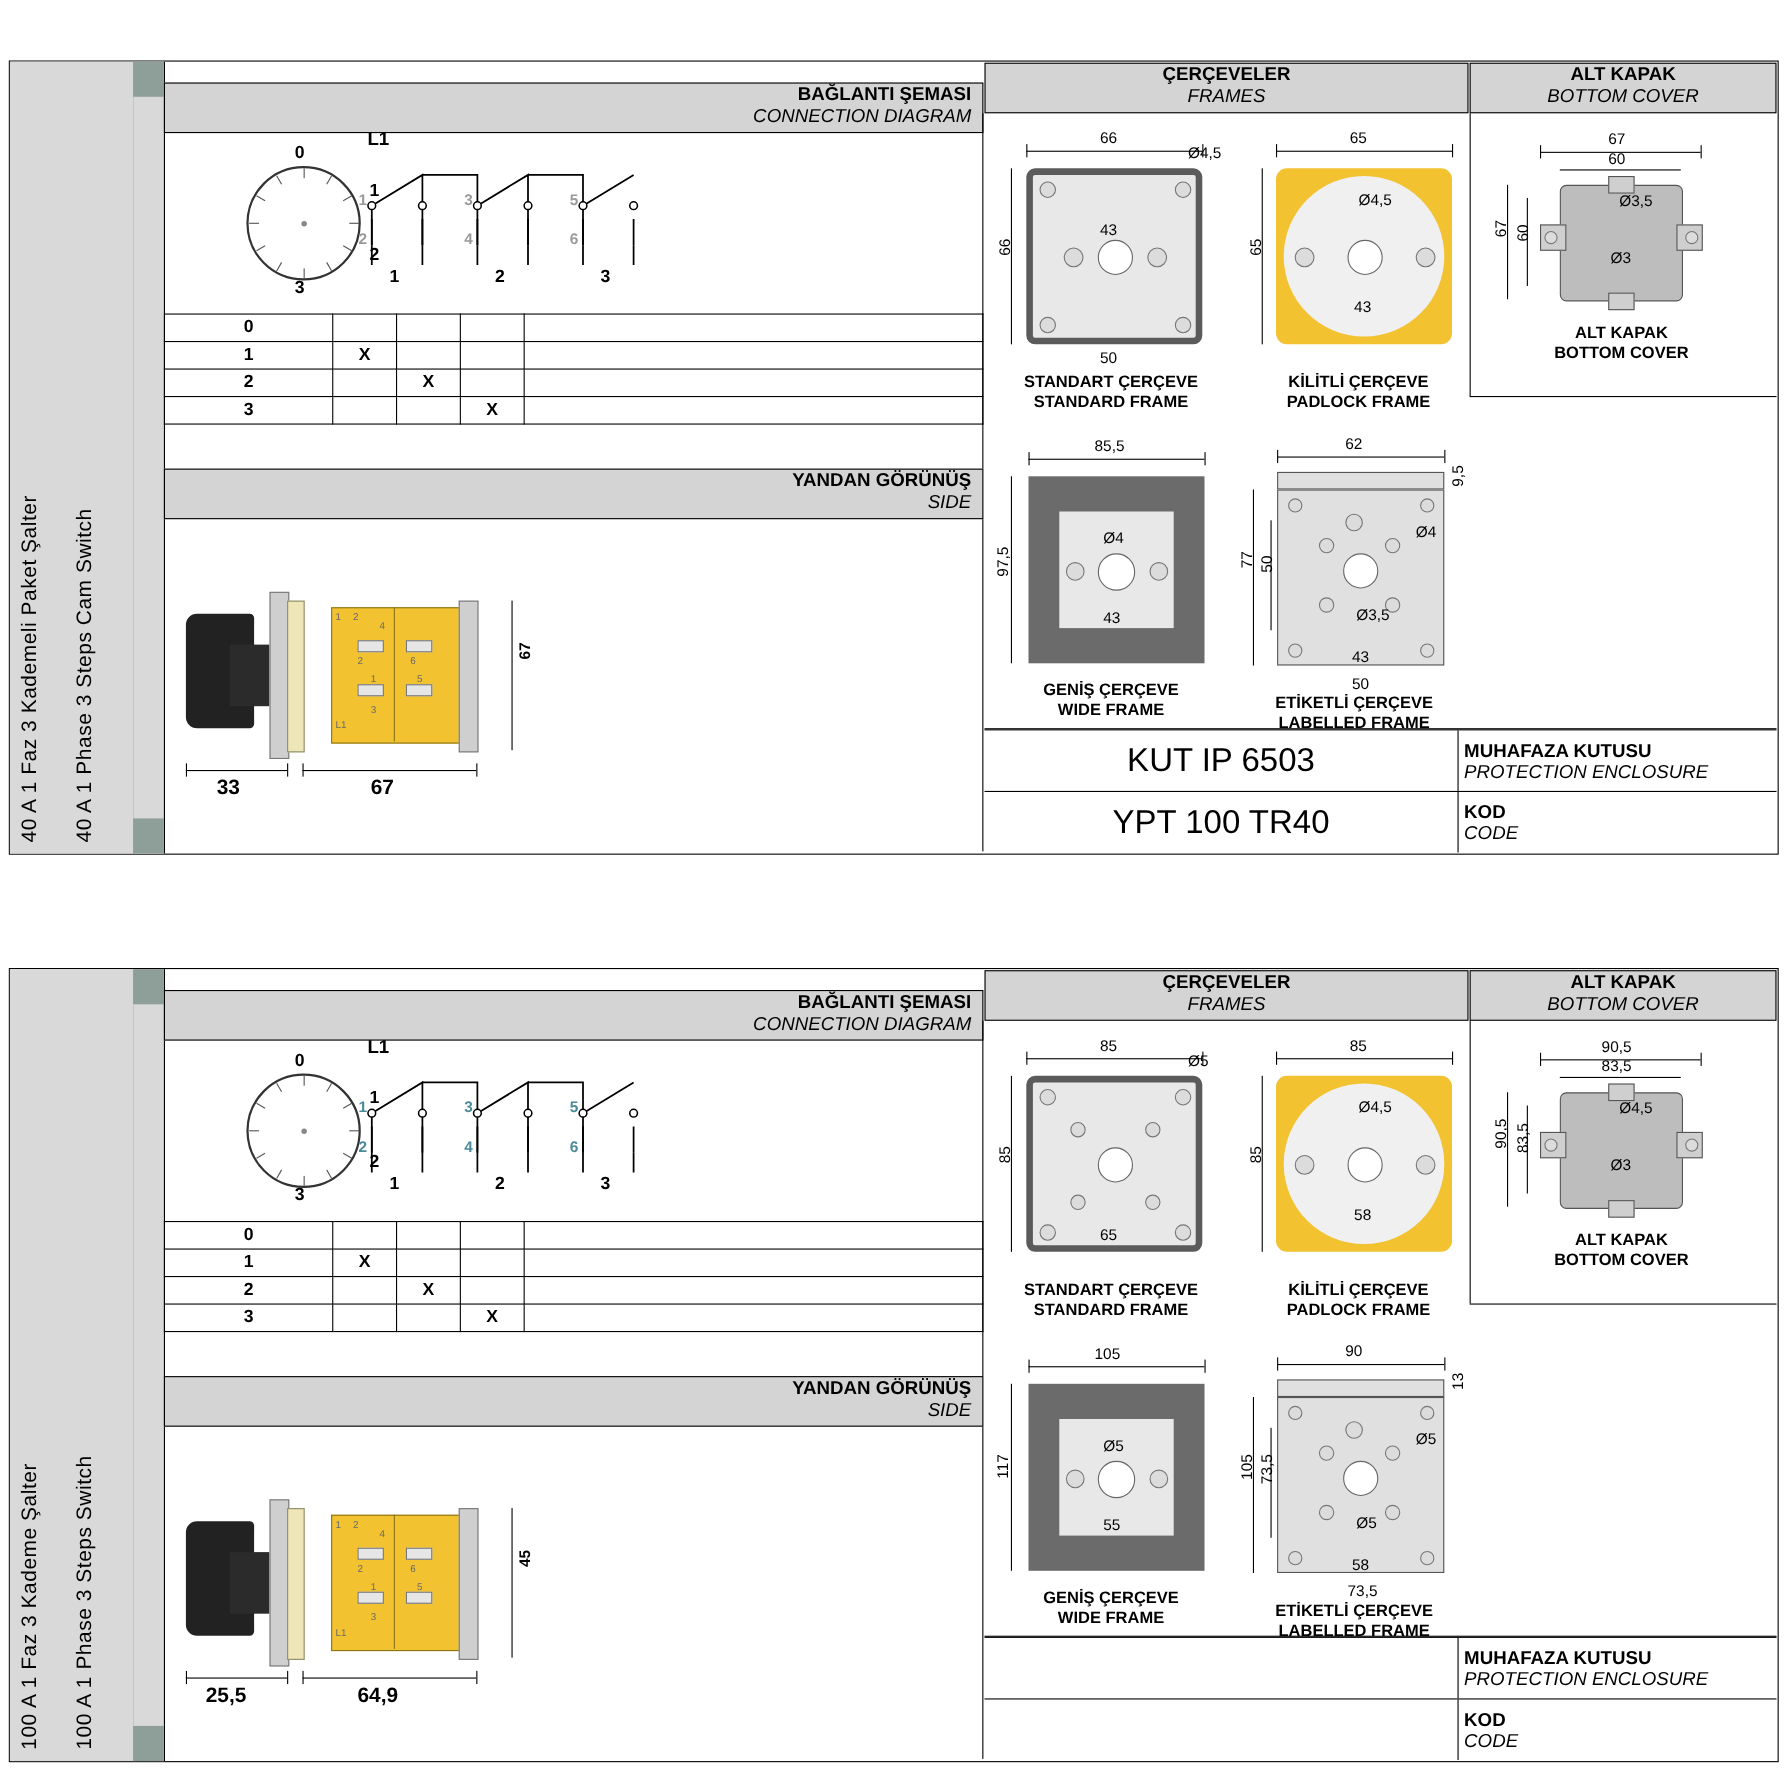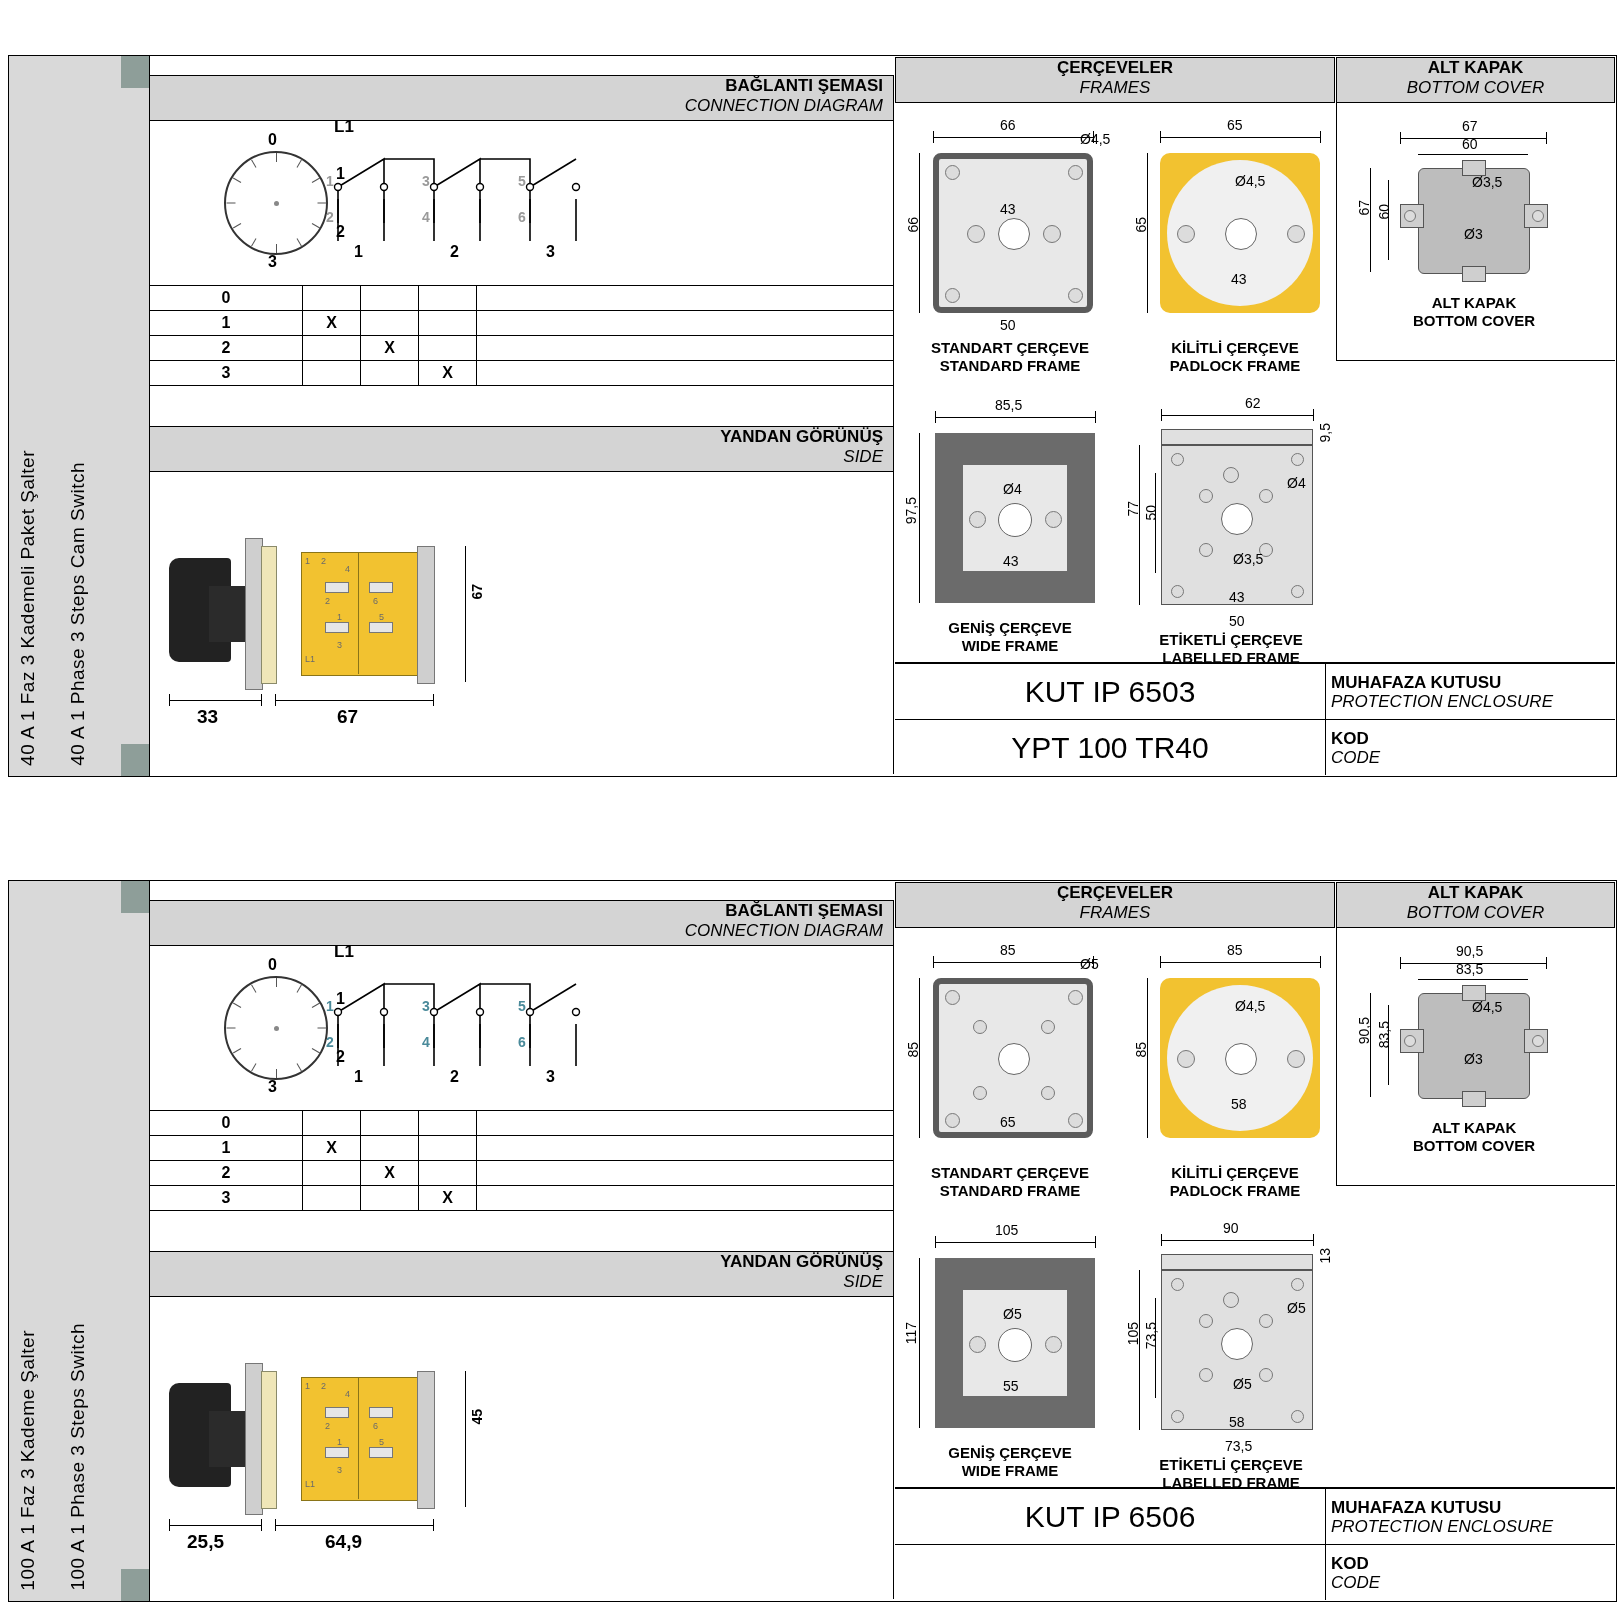--- a/index.html
+++ b/index.html
@@ -329,21 +329,21 @@
         <div class="smallhole" style="left:136px;top:96px;width:12px;height:12px;"></div>
         <div class="smallhole" style="left:76px;top:150px;width:12px;height:12px;"></div>
         <div class="smallhole" style="left:136px;top:150px;width:12px;height:12px;"></div>
         <div class="smallhole" style="left:48px;top:60px;width:11px;height:11px;"></div>
         <div class="smallhole" style="left:168px;top:60px;width:11px;height:11px;"></div>
         <div class="smallhole" style="left:48px;top:192px;width:11px;height:11px;"></div>
         <div class="smallhole" style="left:168px;top:192px;width:11px;height:11px;"></div>
         <div class="arrowline" style="left:38px;top:22px;width:152px;"></div>
         <div class="tickV" style="left:38px;top:16px;height:12px;"></div>
         <div class="tickV" style="left:190px;top:16px;height:12px;"></div>
-        <div class="dim" style="left:100px;top:2px;margin-left:22px;">62</div>
+        <div class="dim" style="left:100px;top:2px;">62</div>
         <div class="dim rot" style="left:194px;top:30px;">9,5</div>
         <div class="arrowlineV" style="left:16px;top:52px;height:160px;"></div>
         <div class="dim rot" style="left:2px;top:108px;">77</div>
         <div class="arrowlineV" style="left:32px;top:80px;height:100px;"></div>
         <div class="dim rot" style="left:20px;top:112px;">50</div>
         <div class="dim" style="left:164px;top:82px;">Ø4</div>
         <div class="dim" style="left:110px;top:158px;">Ø3,5</div>
         <div class="dim" style="left:106px;top:196px;">43</div>
         <div class="dim" style="left:106px;top:220px;">50</div>
         <div class="capt" style="left:-2px;top:238px;">
@@ -673,21 +673,20 @@
       <div class="dim" style="left:128px;top:58px;">Ø4,5</div>
       <div class="dim" style="left:120px;top:110px;">Ø3</div>
       <div class="capt" style="left:20px;top:178px;">
         <span>ALT KAPAK</span><br>
         <span>BOTTOM COVER</span>
       </div>
     </div>
     <div class="divH"></div>
 
     <div class="codeRow r1">
-      <div class="codeVal">KUT IP 6506</div>
       <div class="codeSep"></div>
       <div class="codeTxt">
         <div class="a">MUHAFAZA KUTUSU</div>
         <div class="b">PROTECTION ENCLOSURE</div>
       </div>
     </div>
     <div class="codeRow r2">
       <div class="codeSep"></div>
       <div class="codeTxt">
         <div class="a">KOD</div>

